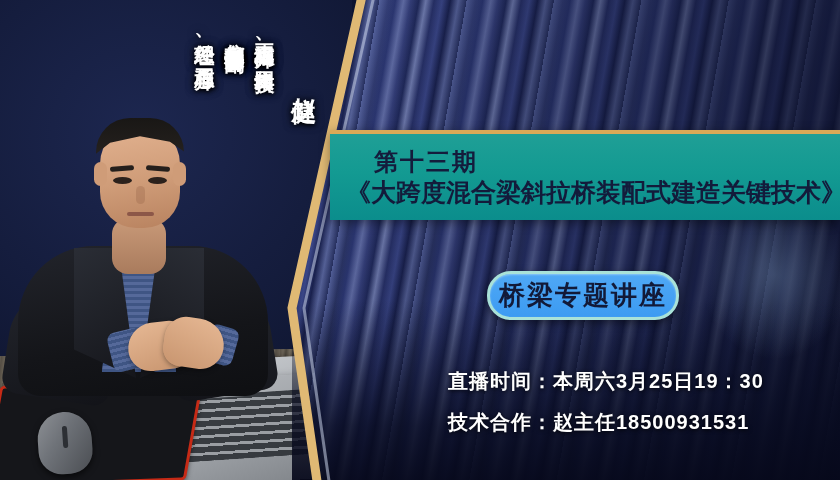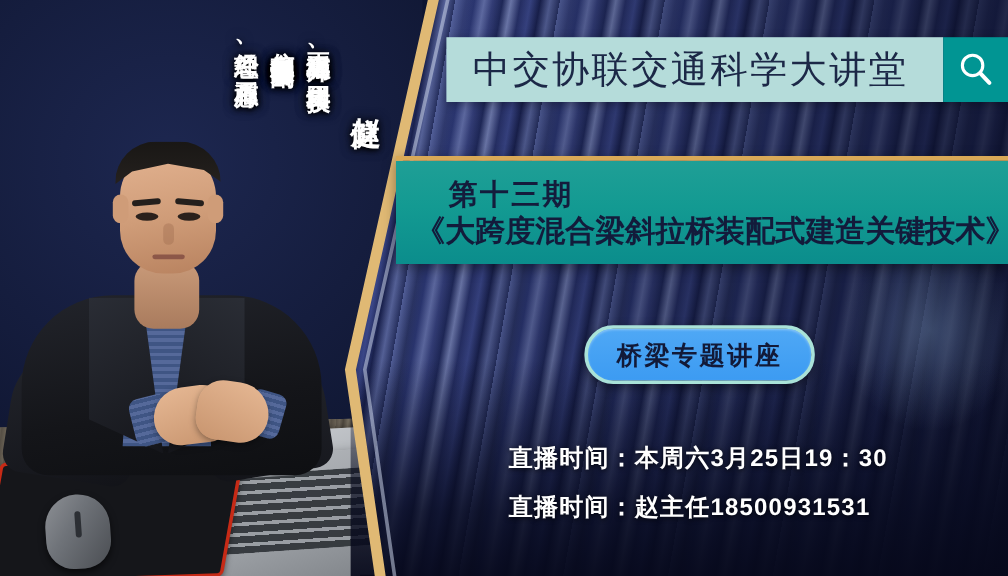--- a/index.html
+++ b/index.html
@@ -233,30 +233,31 @@
     position:absolute;left:16px;top:42px;color:#131b3b;
     font-size:25px;font-weight:bold;letter-spacing:0px;white-space:nowrap;
   }
 
   
   .pill{
     position:absolute;left:487px;top:271px;width:186px;height:43px;
     background:linear-gradient(180deg,#4fa8f5 0%,#3c9bf2 100%);
     border:3px solid #a9e2d8;border-radius:24px;
     display:flex;align-items:center;justify-content:center;
-    color:#121a38;font-size:21px;font-weight:bold;letter-spacing:2px;
+    color:#121a38;font-size:26px;font-weight:bold;letter-spacing:2px;
     box-shadow:0 3px 9px rgba(0,0,0,.45), inset 0 1px 2px rgba(255,255,255,.35);
     font-family:Liberation Serif, serif;
   }
 
   
   .info{
     position:absolute;color:#fff;font-size:20px;font-weight:bold;
     letter-spacing:1px;white-space:nowrap;
     text-shadow:0 1px 4px rgba(0,0,0,.85);
+    margin-left:24px;
   }
   .info-1{left:424px;top:368px;}
   .info-2{left:424px;top:409px;}
 </style>
 </head>
 <body>
 
 <div id="poster">
 
   <div class="left-panel">
@@ -302,33 +303,24 @@
   <svg class="divider" viewBox="0 0 110 492" xmlns="http://www.w3.org/2000/svg">
     <polyline points="84,0 14,312 40,492" fill="none" stroke="#e0b974" stroke-width="9" stroke-linejoin="miter"></polyline>
     <polyline points="96,0 26,312 52,492" fill="none" stroke="#c9d2e8" stroke-width="3" opacity="0.55"></polyline>
   </svg>
 
   <div class="vtext v-name">赵健</div>
   <div class="vtext v-l1">正高级工程师、集团科技</div>
   <div class="vtext v-l2">信息部副部长兼四公司副</div>
   <div class="vtext v-l3">总经理、总工程师</div>
 
-  <div class="title-bar">
-    <div class="title-text">中交协联交通科学大讲堂</div>
-    <div class="search-box">
-      <svg width="34" height="34" viewBox="0 0 34 34" xmlns="http://www.w3.org/2000/svg">
-        <circle cx="14.5" cy="13.5" r="8.5" fill="none" stroke="#ffffff" stroke-width="2.6"></circle>
-        <line x1="20.8" y1="20" x2="28.5" y2="28" stroke="#ffffff" stroke-width="3.4" stroke-linecap="round"></line>
-      </svg>
-    </div>
-  </div>
 
   <div class="episode-banner">
     <div class="ep-no">第十三期</div>
     <div class="ep-title">《大跨度混合梁斜拉桥装配式建造关键技术》</div>
   </div>
 
   <div class="pill">桥梁专题讲座</div>
 
   <div class="info info-1">直播时间：本周六3月25日19：30</div>
-  <div class="info info-2">直播时间：赵主任18500931531</div>
+  <div class="info info-2">技术合作：赵主任18500931531</div>
 
 </div>
 
 </body></html>

